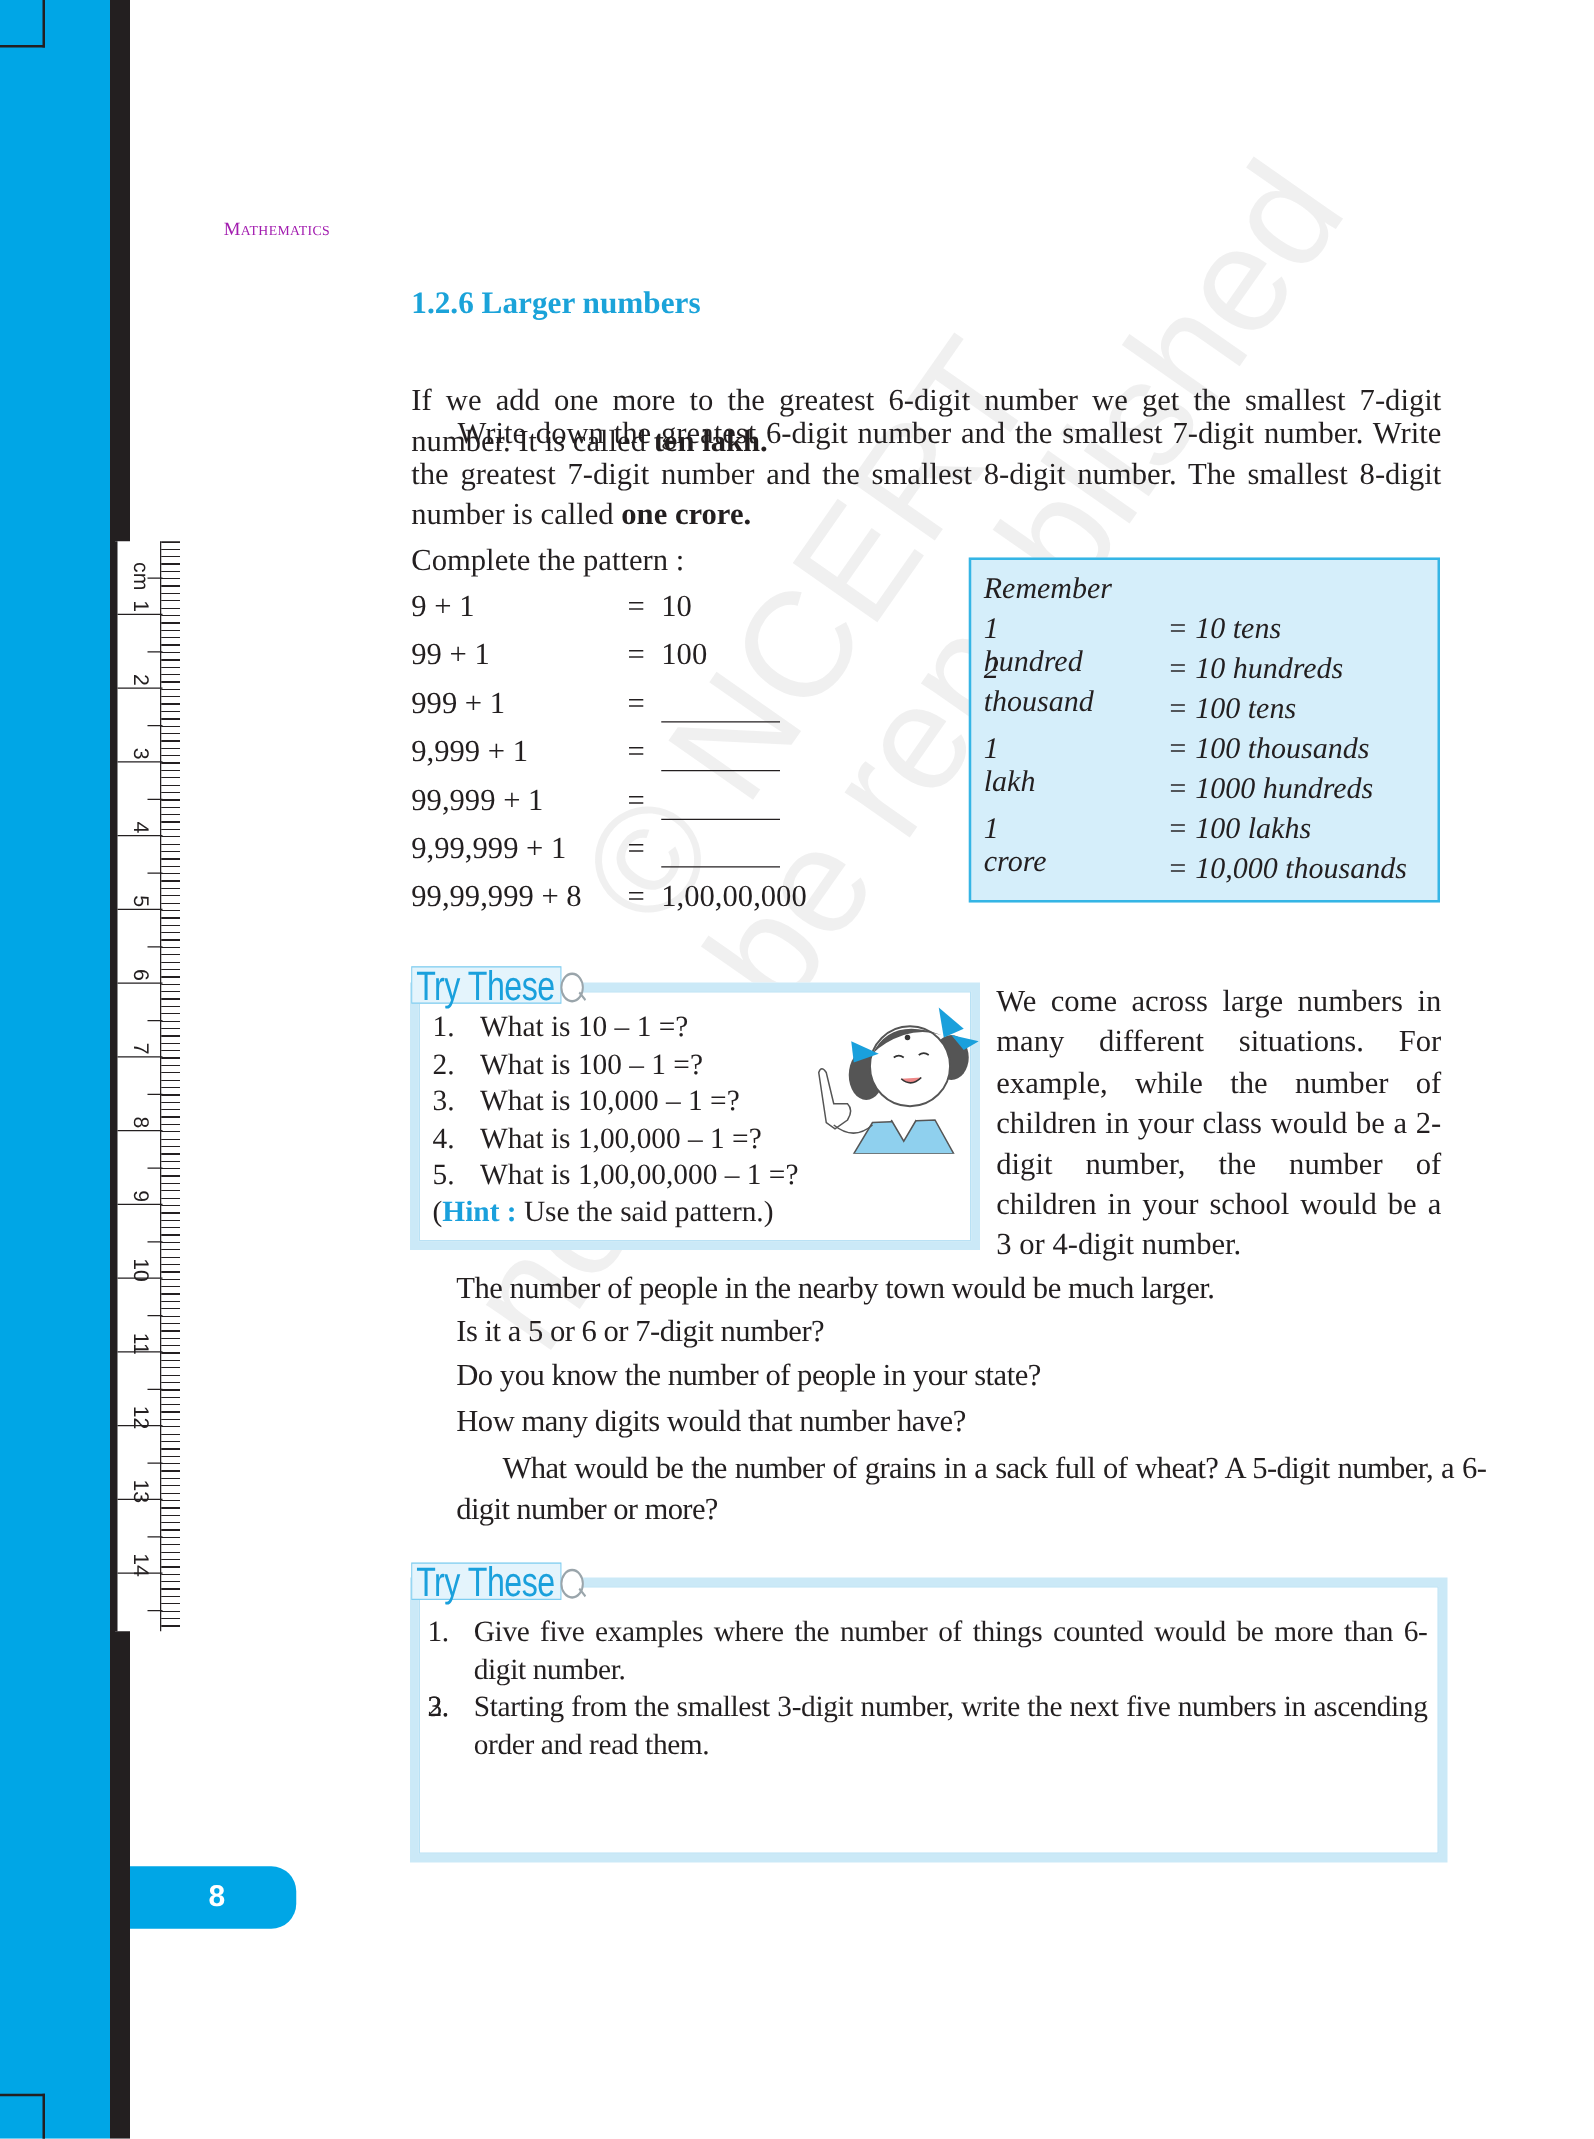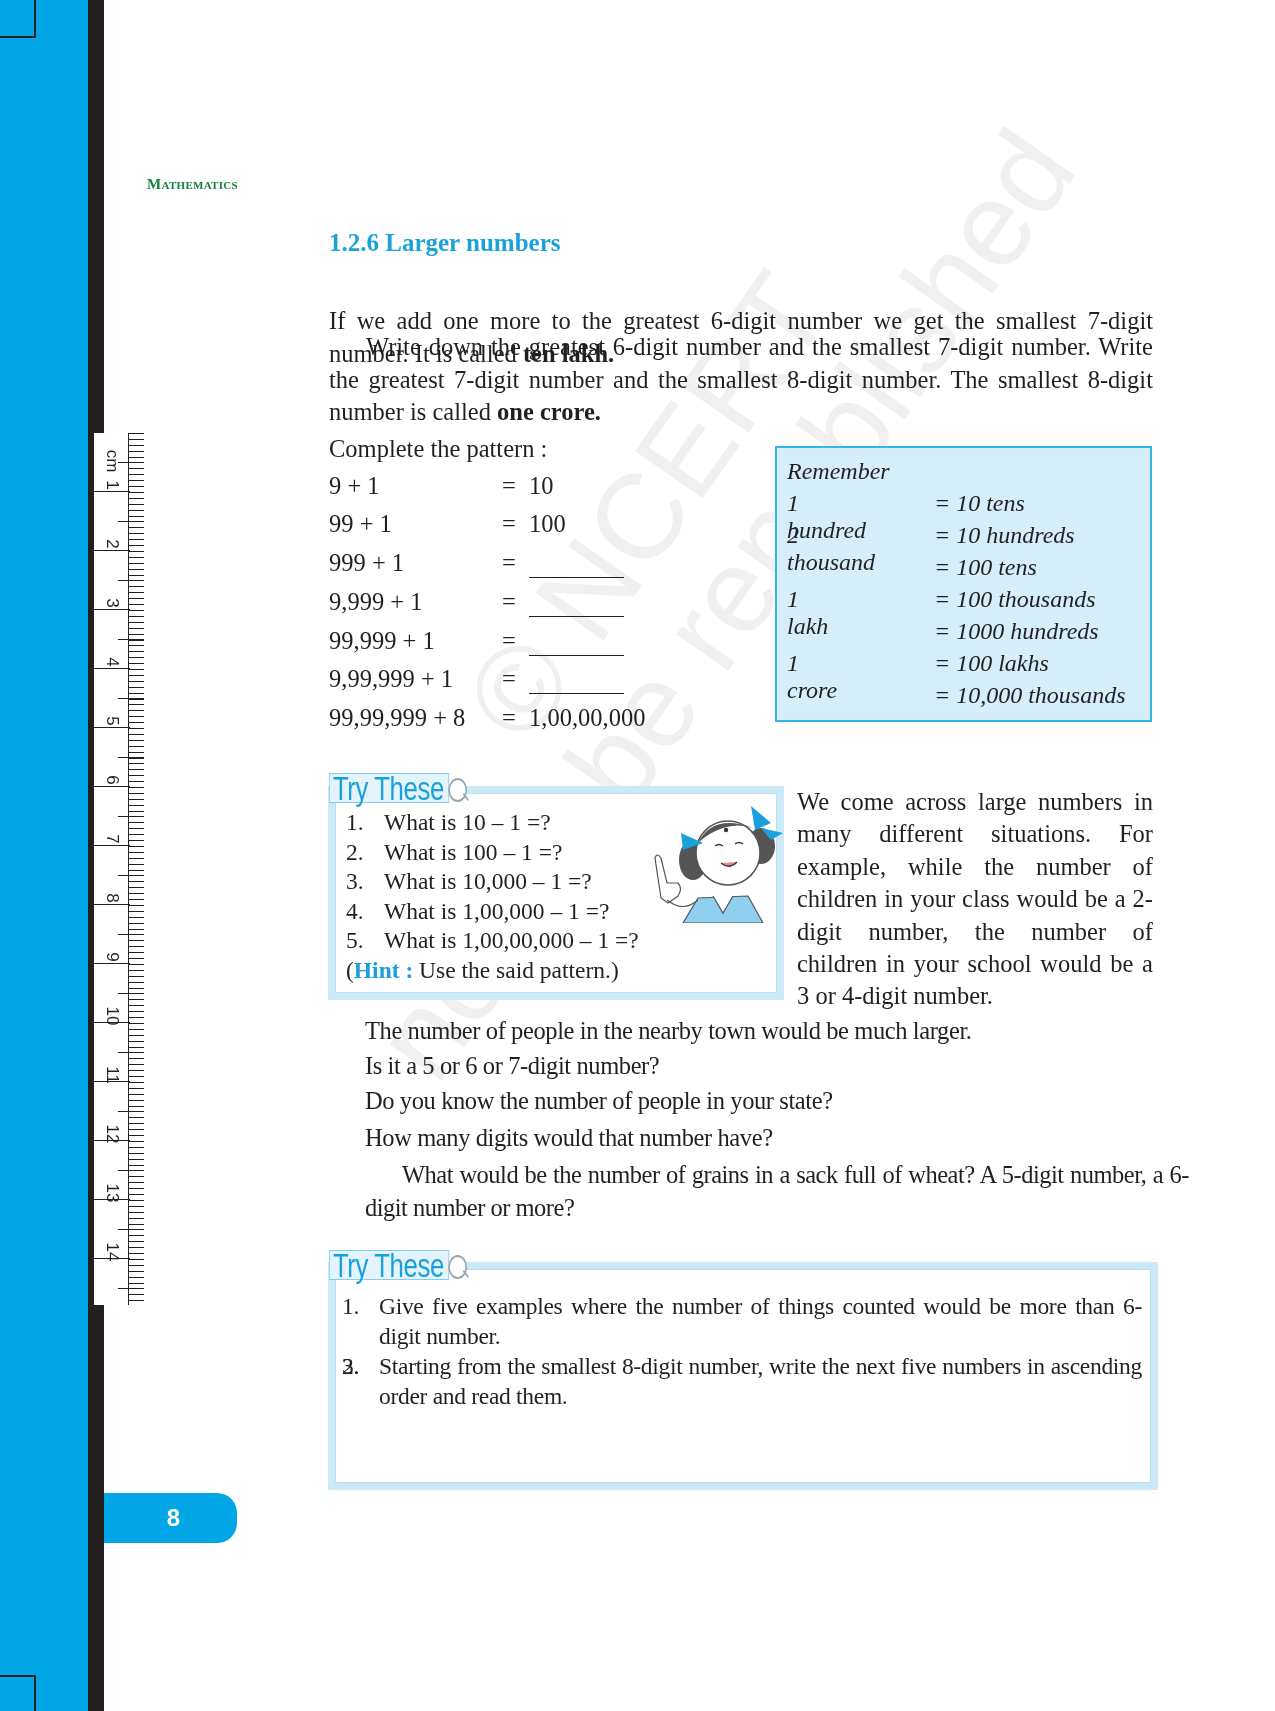--- a/index.html
+++ b/index.html
@@ -13,22 +13,22 @@
   
   .ruler { position:absolute; left:92px; top:433px; width:52px; height:872px; background:#ffffff; border-left:2px solid #231f20; box-sizing:border-box; }
   .ruler .ticks { position:absolute; right:0; top:0; width:16px; height:100%;
     background-image: repeating-linear-gradient(to bottom, #231f20 0px, #231f20 1px, transparent 1px, transparent 5.9px);
     border-left:1.5px solid #231f20; box-sizing:border-box; }
   .ruler .cm-line { position:absolute; left:0; width:36px; border-top:1.5px solid #231f20; }
   .ruler .half { position:absolute; left:24px; width:12px; border-top:1.5px solid #231f20; }
   .ruler .num { position:absolute; left:6px; width:24px; font-family:"Liberation Sans",sans-serif; font-size:17px;
     transform:rotate(90deg); transform-origin:center; text-align:center; }
 
-  .running-head { position:absolute; left:147px; top:176px; font-family:"Liberation Serif",serif; font-weight:bold;
-    color:#15803d; font-size:15px; letter-spacing:0.3px; font-variant:small-caps; }
+  .running-head { position:absolute; left:179px; top:176px; font-family:"Liberation Serif",serif; font-weight:normal;
+    color:#a21caf; font-size:15px; letter-spacing:0.3px; font-variant:small-caps; }
 
   .text { font-size:24.5px; line-height:32.5px; }
   .section-title { position:absolute; left:329px; top:229px; font-size:25px; font-weight:bold; color:#1ba3d9; }
   .para { position:absolute; left:329px; width:824px; text-align:justify; }
   .indent { text-indent:37px; }
 
   .pattern-label { position:absolute; left:329px; top:433px; }
   .pattern-row { position:absolute; left:329px; height:34px; }
   .pattern-row .lhs { position:absolute; left:0; width:160px; }
   .pattern-row .eq { position:absolute; left:160px; width:40px; text-align:center; }
@@ -246,16 +246,16 @@
 <div class="para2" style="top:1083px">Do you know the number of people in your state?</div>
 <div class="para2" style="top:1120px">How many digits would that number have?</div>
 <div class="para text indent" style="top:1158px; font-size:24.5px; line-height:33px; letter-spacing:-0.5px;margin-left:36px;">What would be the number of grains in a sack full of wheat? A 5-digit number, a 6-digit number or more?</div>
 
 <div class="try-box" style="left:328px; top:1262px; width:830px; height:228px;"></div>
 <div class="try-tab" style="left:329px; top:1250px; width:154px;"><span>Try These</span><span class="mag"></span></div>
 
 <div class="try2-list">
   <div class="item"><span class="n">1.</span><span>Give five examples where the number of things counted would be more than 6-digit number.</span></div>
   <div class="item"><span class="n">2.</span></div>
-  <div class="item"><span class="n">3.</span><span>Starting from the smallest 8-digit number, write the next five numbers in ascending order and read them.</span></div>
+  <div class="item"><span class="n">3.</span><span>Starting from the smallest 3-digit number, write the next five numbers in ascending order and read them.</span></div>
 </div>
 
 <div class="page-tab">8</div>
 
 </body></html>

